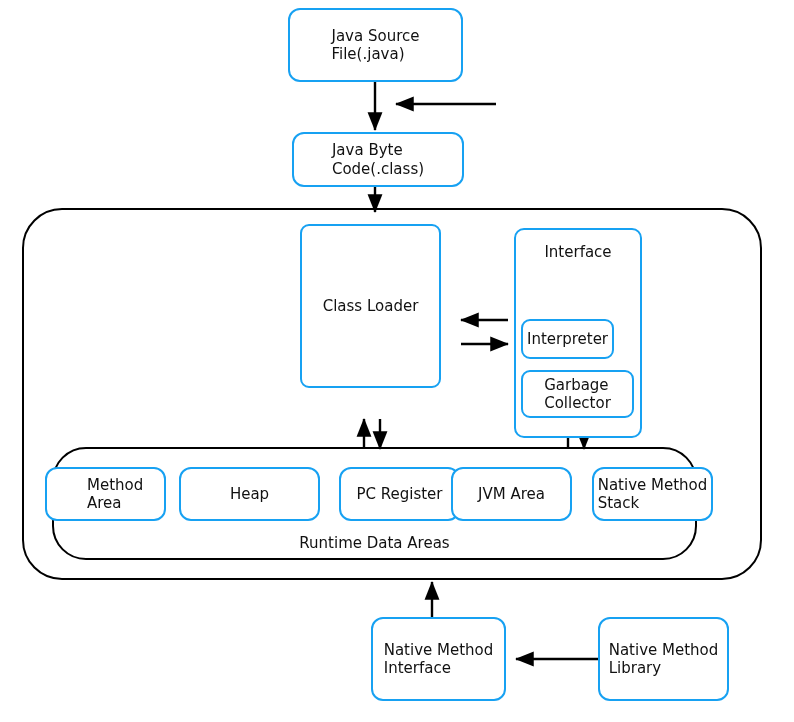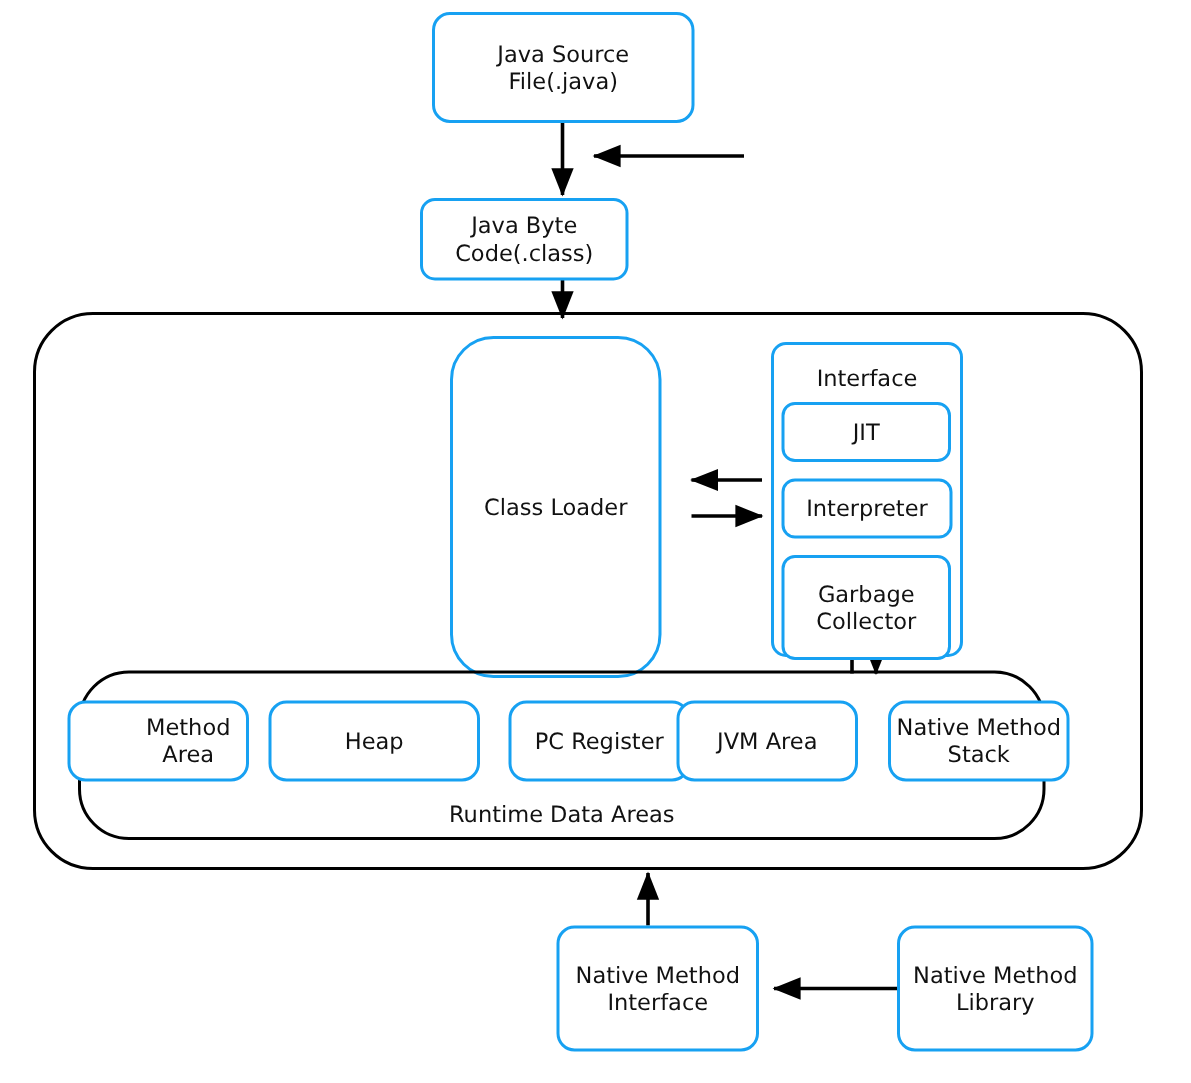--- a/index.html
+++ b/index.html
@@ -16,21 +16,21 @@
     height: 722px;
     background: #ffffff;
     overflow: hidden;
   }
   .node {
     position: absolute;
     box-sizing: border-box;
     display: flex;
     align-items: center;
     justify-content: center;
-    text-align: center;
+    text-align: left;
     background: #ffffff;
     color: #111111;
     line-height: 1.22;
     white-space: pre-line;
   }
   .blue-box {
     border: 2.5px solid #17A1F2;
     border-radius: 12px;
     font-size: 15px;
   }
@@ -107,33 +107,32 @@
 
     <line x1="432" y1="617" x2="432" y2="582" stroke="#000" stroke-width="2.4" marker-end="url(#ah)"></line>
 
     <line x1="598" y1="659" x2="516" y2="659" stroke="#000" stroke-width="2.4" marker-end="url(#ah)"></line>
   </svg>
 
   <div class="node blue-box" style="left:288px; top:8px; width:175px; height:74px;">Java Source
 File(.java)</div>
 
 
-  <div class="node blue-box" style="left:280px; top:132px; width:139px; height:55px;border-radius:10px;">Java Byte
+  <div class="node blue-box" style="left:292px; top:132px; width:172px; height:55px;">Java Byte
 Code(.class)</div>
 
   <div class="node black-box jvm-outer" style="left:22px; top:208px; width:740px; height:372px;"></div>
 
-  <div class="node blue-box tall-box" style="left:300px; top:224px; width:141px; height:228px;border-radius:29px;">Class Loader</div>
+  <div class="node blue-box tall-box" style="left:300px; top:224px; width:141px; height:164px;">Class Loader</div>
 
   <div class="node blue-box exec-box" style="left:514px; top:228px; width:128px; height:210px;">
     <span class="lbl">Interface</span>
   </div>
-  <div class="node blue-box sub-box" style="left:521px; top:268px; width:113px; height:40px;">JIT</div>
-  <div class="node blue-box sub-box" style="left:521px; top:319px; width:114px; height:40px;">Interpreter</div>
-  <div class="node blue-box sub-box" style="left:521px; top:370px; width:113px; height:70px;">Garbage
+  <div class="node blue-box sub-box" style="left:521px; top:319px; width:93px; height:40px;">Interpreter</div>
+  <div class="node blue-box sub-box" style="left:521px; top:370px; width:113px; height:48px;">Garbage
 Collector</div>
 
   <div class="node black-box rda-outer" style="left:52px; top:447px; width:645px; height:113px;">
     <span class="lbl">Runtime Data Areas</span>
   </div>
 
   <div class="node blue-box" style="left:45px; top:467px; width:121px; height:54px;padding-left:40px;">Method Area</div>
   <div class="node blue-box" style="left:179px; top:467px; width:141px; height:54px;">Heap</div>
   <div class="node blue-box" style="left:313px; top:467px; width:121px; height:54px;margin-left:26px;">PC Register</div>
   <div class="node blue-box" style="left:451px; top:467px; width:121px; height:54px;">JVM Area</div>

